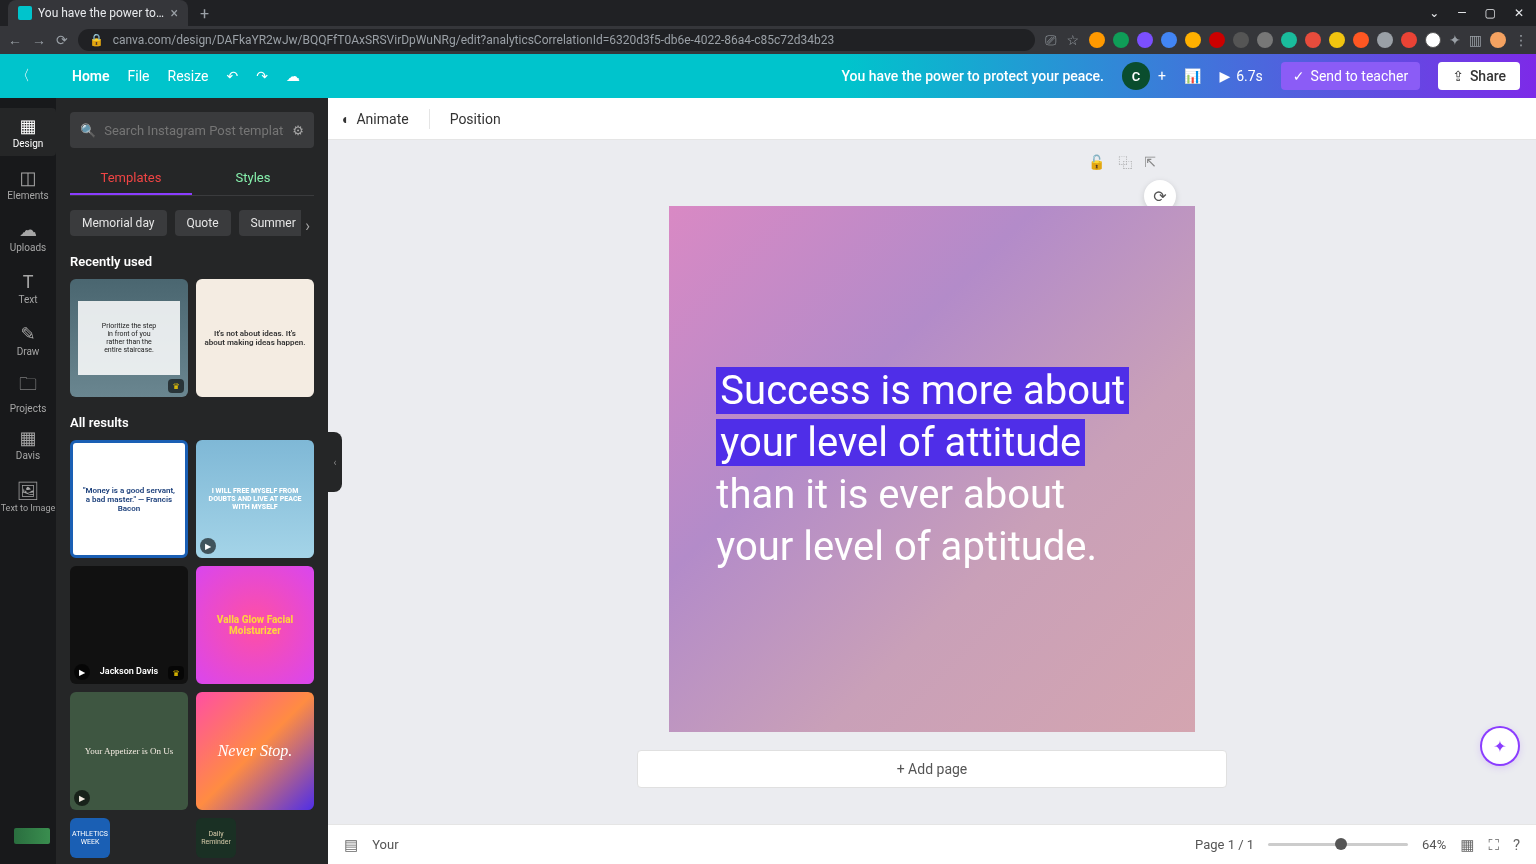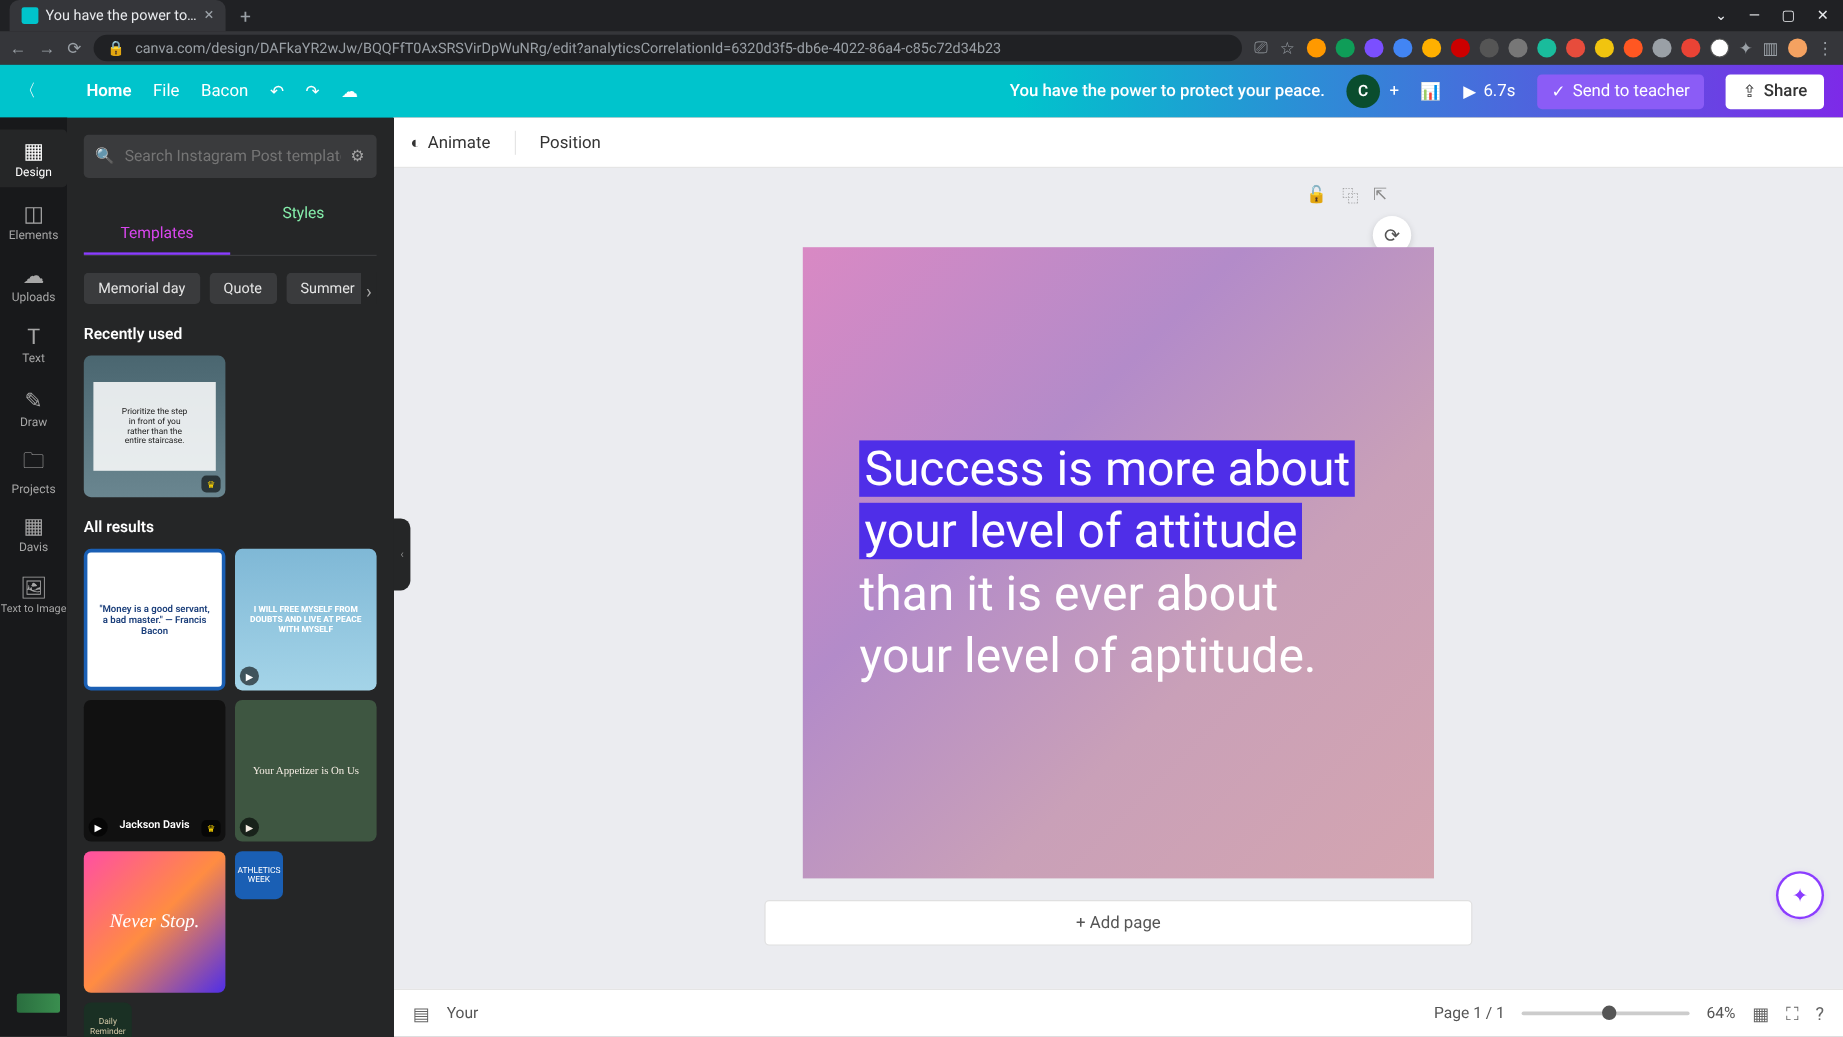--- a/index.html
+++ b/index.html
@@ -38,21 +38,21 @@
 .rail-item { width: 56px; height: 48px; display: flex; flex-direction: column; align-items: center; justify-content: center; color: #a6a6a6; font-size: 10px; gap: 2px; cursor: pointer; }
 .rail-item.active { background: #252627; color: #fff; border-radius: 0 4px 4px 0; }
 .rail-icon { font-size: 18px; }
 
 
 .side-panel { width: 272px; background: #252627; padding: 14px; color: #fff; overflow-y: auto; }
 .search-box { background: #3a3b3d; border-radius: 4px; height: 36px; display: flex; align-items: center; padding: 0 10px; gap: 8px; color: #a6a6a6; font-size: 13px; }
 .search-box input { background: transparent; border: none; color: #fff; flex: 1; outline: none; font-size: 13px; }
 .panel-tabs { display: flex; margin-top: 14px; border-bottom: 1px solid #3a3b3d; }
 .panel-tab { flex: 1; text-align: center; padding: 8px 0; font-size: 13px; color: #86efac; cursor: pointer; }
-.panel-tab.active { color: #d946ef; border-bottom: 2px solid #8b3dff; margin-top: 17px; }
+.panel-tab.active { color: #ef4444; border-bottom: 2px solid #8b3dff; }
 .chip-row { display: flex; gap: 8px; margin-top: 14px; overflow: hidden; position: relative; }
 .chip { background: #3a3b3d; padding: 6px 12px; border-radius: 4px; font-size: 12px; white-space: nowrap; color: #e5e5e5; cursor: pointer; }
 .chip-arrow { position: absolute; right: 0; background: #252627; padding: 6px 4px; color: #a6a6a6; }
 .section-label { font-size: 13px; font-weight: 600; margin-top: 18px; margin-bottom: 10px; }
 .tmpl-grid { display: grid; grid-template-columns: 1fr 1fr; gap: 8px; }
 .tmpl { aspect-ratio: 1/1; border-radius: 6px; background: #444; position: relative; overflow: hidden; cursor: pointer; display: flex; align-items: center; justify-content: center; font-size: 8px; text-align: center; padding: 8px; }
 .tmpl .vid-badge { position: absolute; bottom: 4px; left: 4px; background: rgba(0,0,0,0.6); border-radius: 50%; width: 16px; height: 16px; display: flex; align-items: center; justify-content: center; font-size: 8px; }
 .tmpl .crown-badge { position: absolute; bottom: 4px; right: 4px; background: rgba(0,0,0,0.6); border-radius: 4px; width: 16px; height: 14px; display: flex; align-items: center; justify-content: center; font-size: 8px; color: #ffd700; }
 
 
@@ -127,21 +127,21 @@
     <span class="nav-btn">▥</span>
     <span class="ext-icon" style="background:#f4a261"></span>
     <span class="nav-btn">⋮</span>
   </div>
 </div>
 
 <div class="top-toolbar">
   <span class="tb-btn">〈</span>
   <span class="tb-btn tb-home">Home</span>
   <span class="tb-btn">File</span>
-  <span class="tb-btn">Bacon</span>
+  <span class="tb-btn">Resize</span>
   <span class="tb-btn">↶</span>
   <span class="tb-btn">↷</span>
   <span class="tb-btn">☁</span>
   <span class="tb-spacer"></span>
   <span class="tb-title">You have the power to protect your peace.</span>
   <span class="avatar-badge">C</span>
   <span class="tb-btn" style="margin-left:-10px">+</span>
   <span class="tb-btn">📊</span>
   <span class="tb-btn">▶ <span>6.7s</span></span>
   <span class="tb-pill purple">✓ <span>Send to teacher</span></span>
@@ -200,34 +200,40 @@
       <span class="chip">Summer</span>
 
       <span class="chip-arrow">›</span>
     </div>
     <div class="section-label">Recently used</div>
     <div class="tmpl-grid">
       <div class="tmpl" style="background:linear-gradient(#4a6670,#6a8690); color:#222">
           <span style="background:rgba(255,255,255,0.85);padding:21px;font-size:7px">Prioritize the step in front of you rather than the entire staircase.</span>
           <span class="crown-badge">♛</span>
         </div>
+      <div class="tmpl" style="background:#f4ece2; color:#333">
+          <span style="font-size:8px;font-weight:600">It's not about ideas. It's about making ideas happen.</span>
+        </div>
     </div>
     <div class="section-label">All results</div>
     <div class="tmpl-grid">
       <div class="tmpl" style="background:#fff;color:#1a3e7a;border:3px solid #1a5fb4">
           <span style="font-size:8px;font-weight:600">"Money is a good servant, a bad master." — Francis Bacon</span>
         </div>
       <div class="tmpl" style="background:linear-gradient(#7fb8d6,#a4d4e8);color:#fff">
           <span style="font-size:7px;font-weight:800">I WILL FREE MYSELF FROM DOUBTS AND LIVE AT PEACE WITH MYSELF</span>
           <span class="vid-badge">▶</span>
         </div>
       <div class="tmpl" style="background:#111;color:#fff">
           <span style="font-size:9px;font-weight:600;align-self:flex-end">Jackson Davis</span>
           <span class="vid-badge">▶</span>
           <span class="crown-badge">♛</span>
+        </div>
+      <div class="tmpl" style="background:radial-gradient(#ff4fa3,#d946ef);color:#ffd23f">
+          <span style="font-size:10px;font-weight:800">Valla Glow Facial Moisturizer</span>
         </div>
       <div class="tmpl" style="background:#3e5641;color:#f4ece2">
           <span style="font-size:9px;font-family:Georgia,serif">Your Appetizer is On Us</span>
           <span class="vid-badge">▶</span>
         </div>
       <div class="tmpl" style="background:linear-gradient(135deg,#ff4fa3,#ff8c42,#4f2ee8);color:#fff">
           <span style="font-size:16px;font-style:italic;font-family:Liberation Serif, serif">Never Stop.</span>
         </div>
       <div class="tmpl" style="background:#1a5fb4;color:#fff;height:40px">
           <span style="font-size:7px">ATHLETICS WEEK</span>

